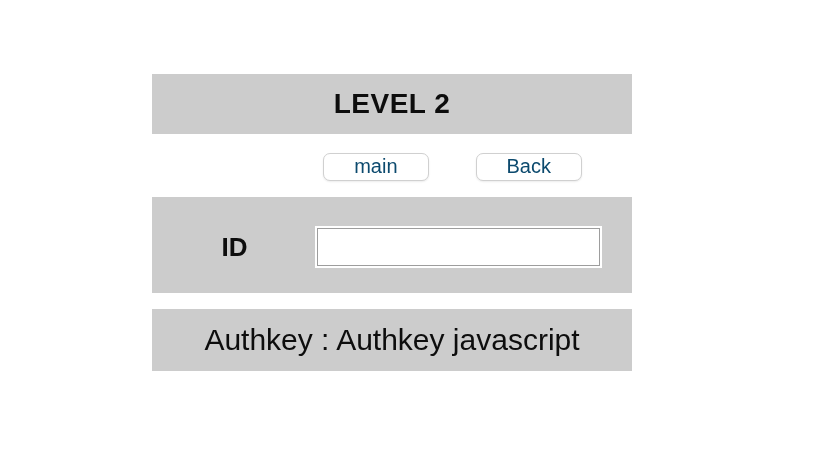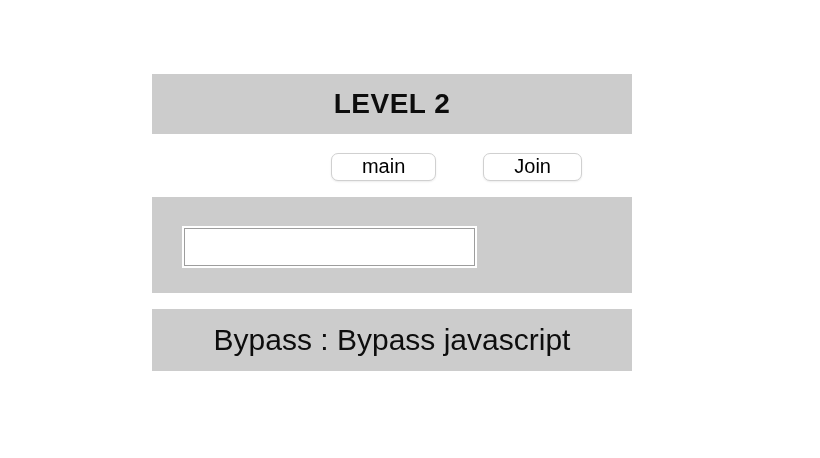--- a/index.html
+++ b/index.html
@@ -33,21 +33,21 @@
     height: 28px;
     display: flex;
     justify-content: flex-end;
     align-items: center;
     gap: 15px;
     padding-right: 2px;
   }
   button.btn {
     font-family: "Liberation Sans", sans-serif;
     font-size: 20px;
-    color: #000000;
+    color: #0c4a6e;
     background: #ffffff;
     border: 1px solid #d0d0d0;
     border-radius: 7px;
     padding: 1px 30px 2px 30px;
     height: 28px;
     line-height: 23px;
     box-shadow: 0 1px 2px rgba(0,0,0,0.08);
     cursor: pointer;
   }
   .form-panel {
@@ -101,27 +101,28 @@
 <body>
 
 <div class="page">
 
   <div class="bar header-bar">
     <span class="title">LEVEL 2</span>
   </div>
 
   <div class="nav-row">
     <button class="btn">main</button>
-    <button class="btn">Join</button>
+    <button class="btn">Back</button>
   </div>
 
   <div class="form-panel">
     <div class="form-row">
+      <div class="label-cell">ID</div>
       <input class="field" type="text" value="" style="">
     </div>
   </div>
 
 
   <div class="bar footer-bar">
-    <span class="authkey">Bypass : Bypass javascript</span>
+    <span class="authkey">Authkey : Authkey javascript</span>
   </div>
 
 </div>
 
 </body></html>

